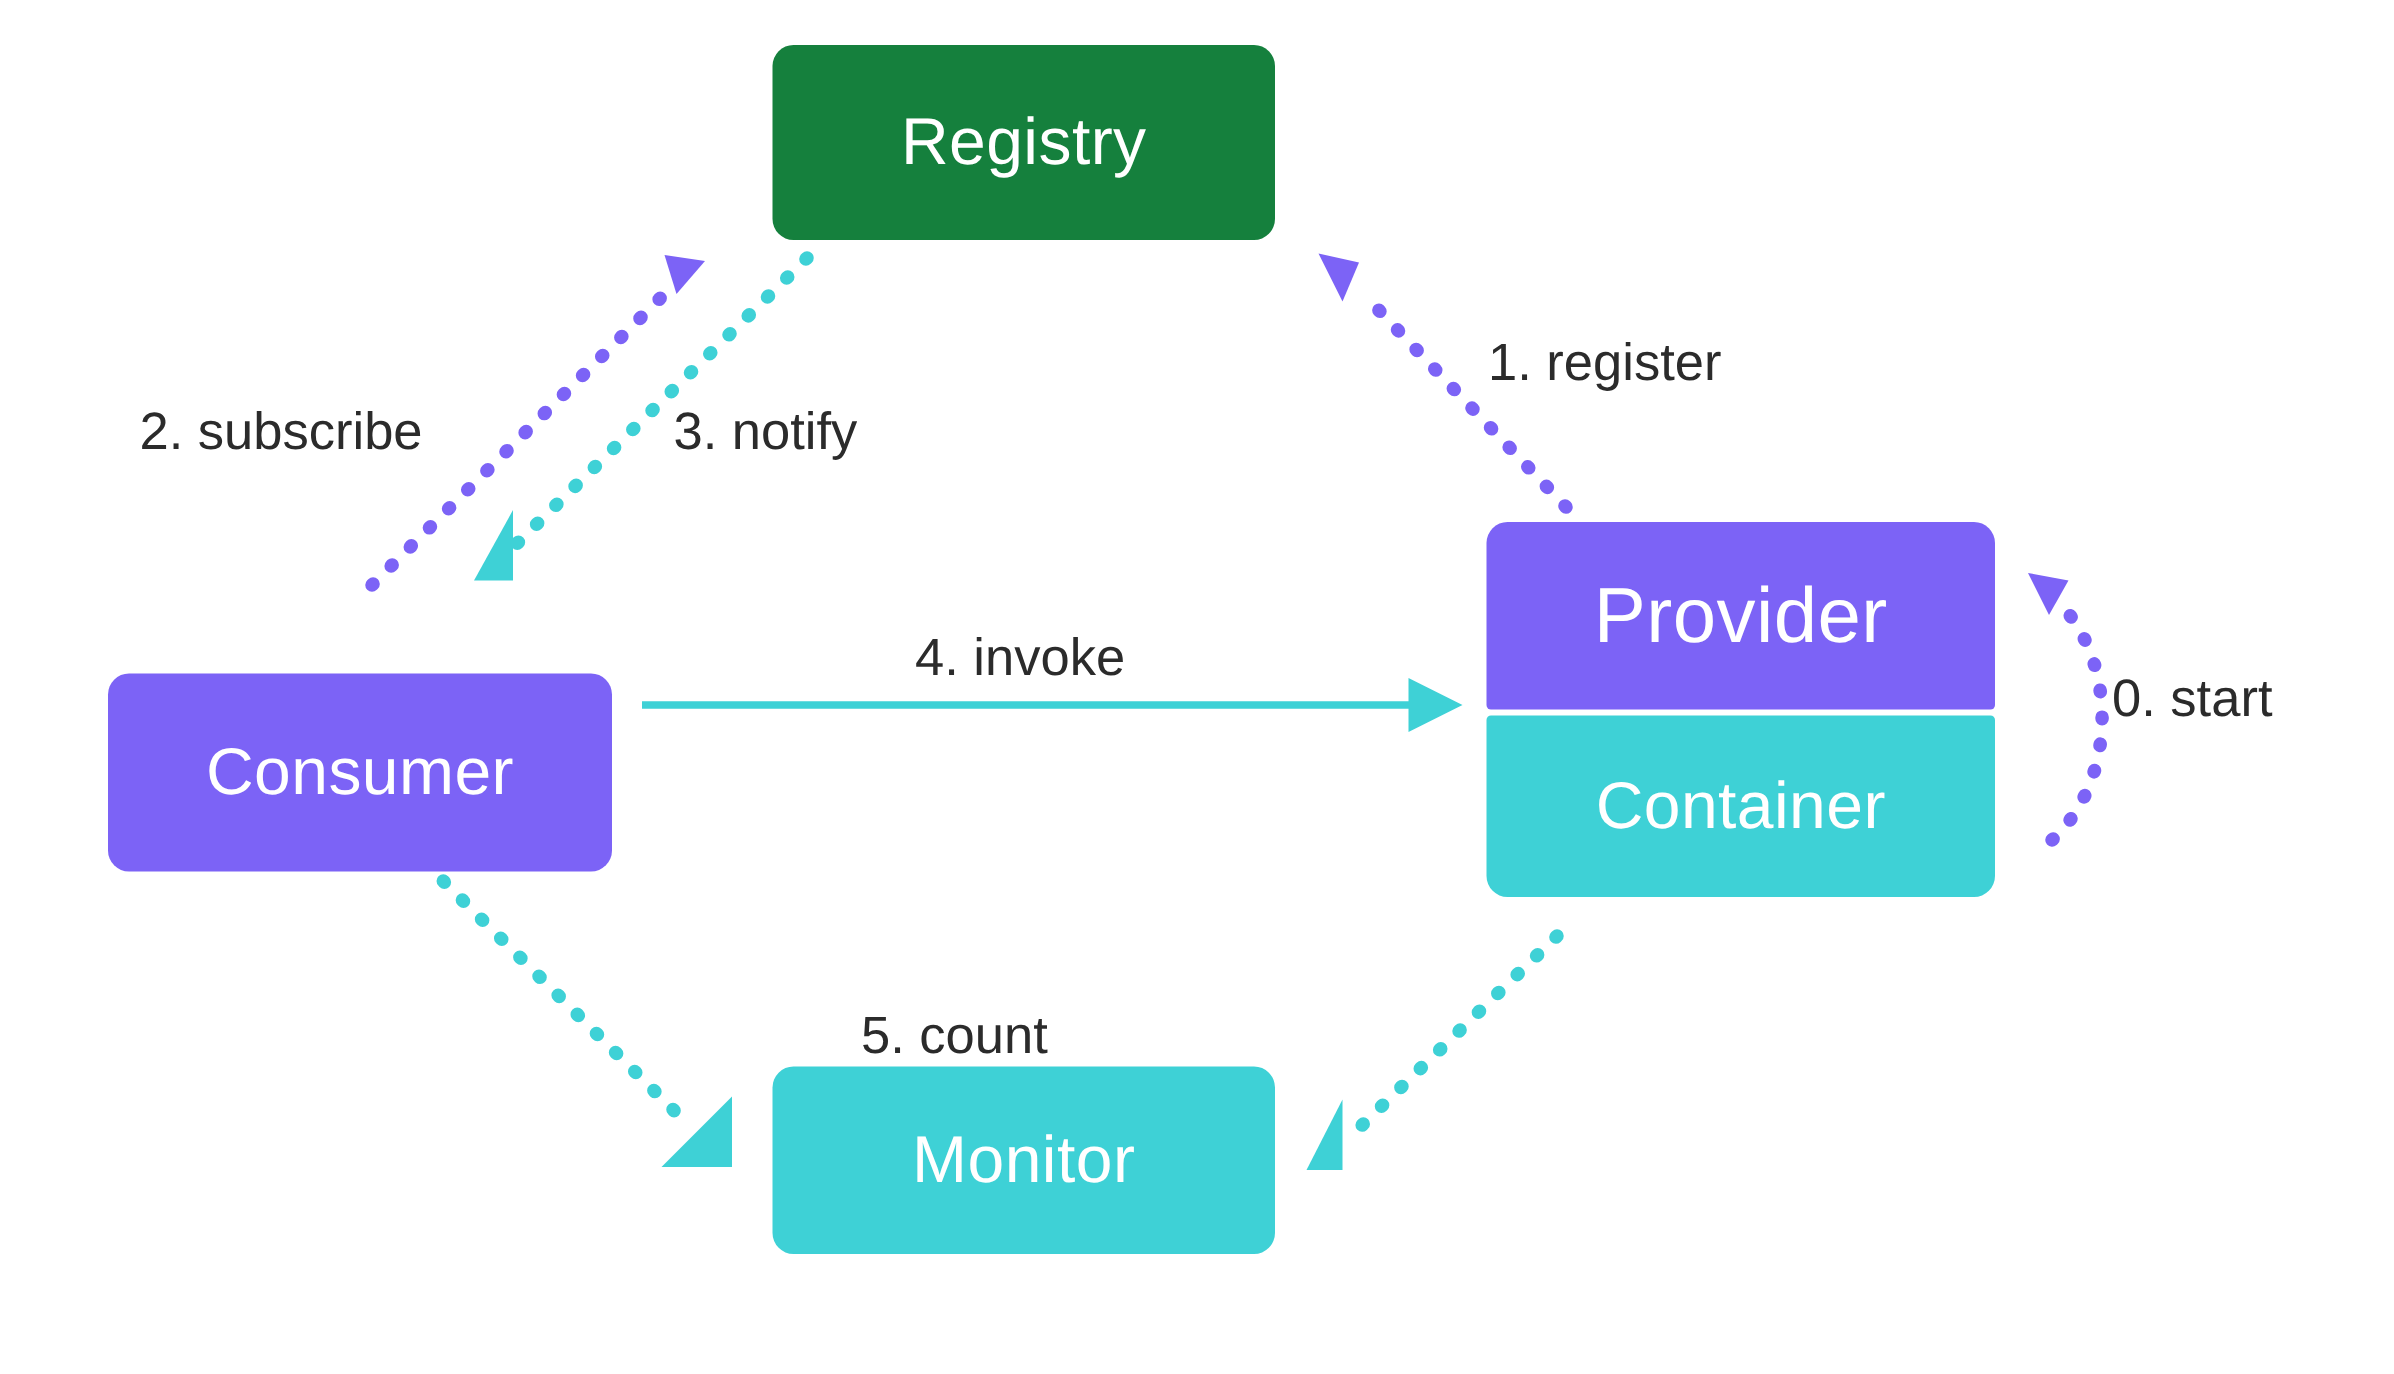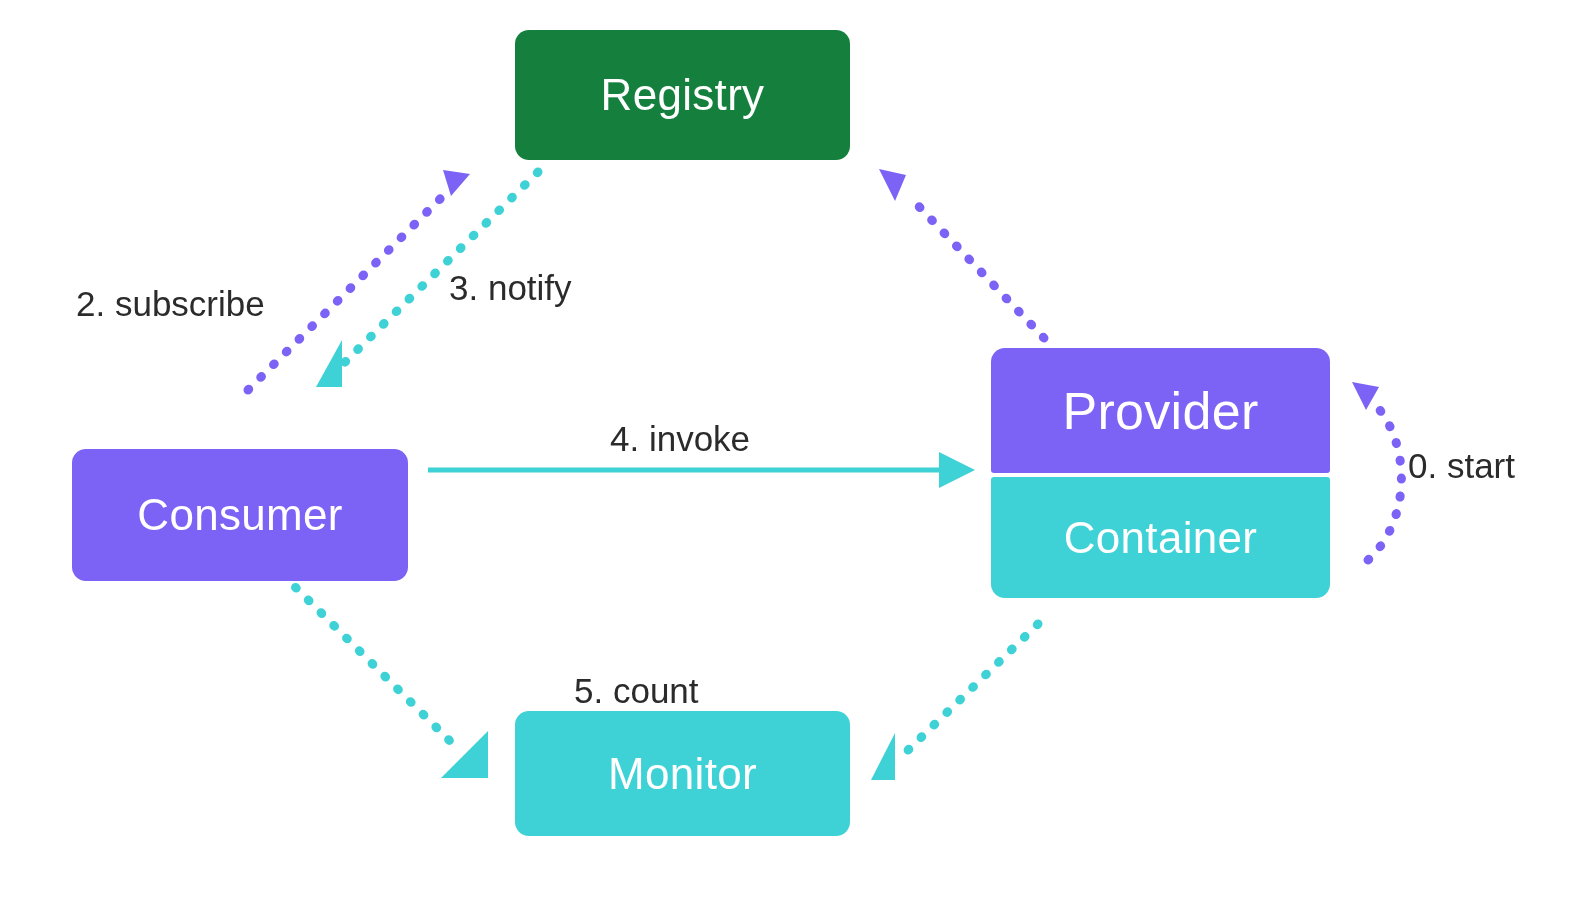--- a/index.html
+++ b/index.html
@@ -69,21 +69,21 @@
     position: absolute;
     color: #2B2B2B;
     font-family: "Liberation Sans", sans-serif;
     font-size: 35px;
     font-weight: 400;
     white-space: nowrap;
     user-select: none;
   }
   #label-start    { left: 1408px; top: 446px; }
   #label-register { left: 992px;  top: 222px; }
-  #label-subscribe{ left: 76px;   top: 268px; margin-top: 16px; }
+  #label-subscribe{ left: 93px;   top: 268px; }
   #label-notify   { left: 449px;  top: 268px; }
   #label-invoke   { left: 610px;  top: 419px; }
   #label-count    { left: 574px;  top: 671px; }
   #arrows {
     position: absolute;
     left: 0; top: 0;
     width: 1596px; height: 916px;
     pointer-events: none;
   }
 </style>
@@ -145,20 +145,21 @@
   <div class="node" id="node-container">
     <span>Container</span>
   </div>
 
   <div class="node" id="node-monitor">
     <span>Monitor</span>
   </div>
 
   <div class="edge-label" id="label-start">0. start</div>
 
+  <div class="edge-label" id="label-register">1. register</div>
 
   <div class="edge-label" id="label-subscribe">2. subscribe</div>
 
   <div class="edge-label" id="label-notify">3. notify</div>
 
   <div class="edge-label" id="label-invoke">4. invoke</div>
 
   <div class="edge-label" id="label-count">5. count</div>
 
 </div>

